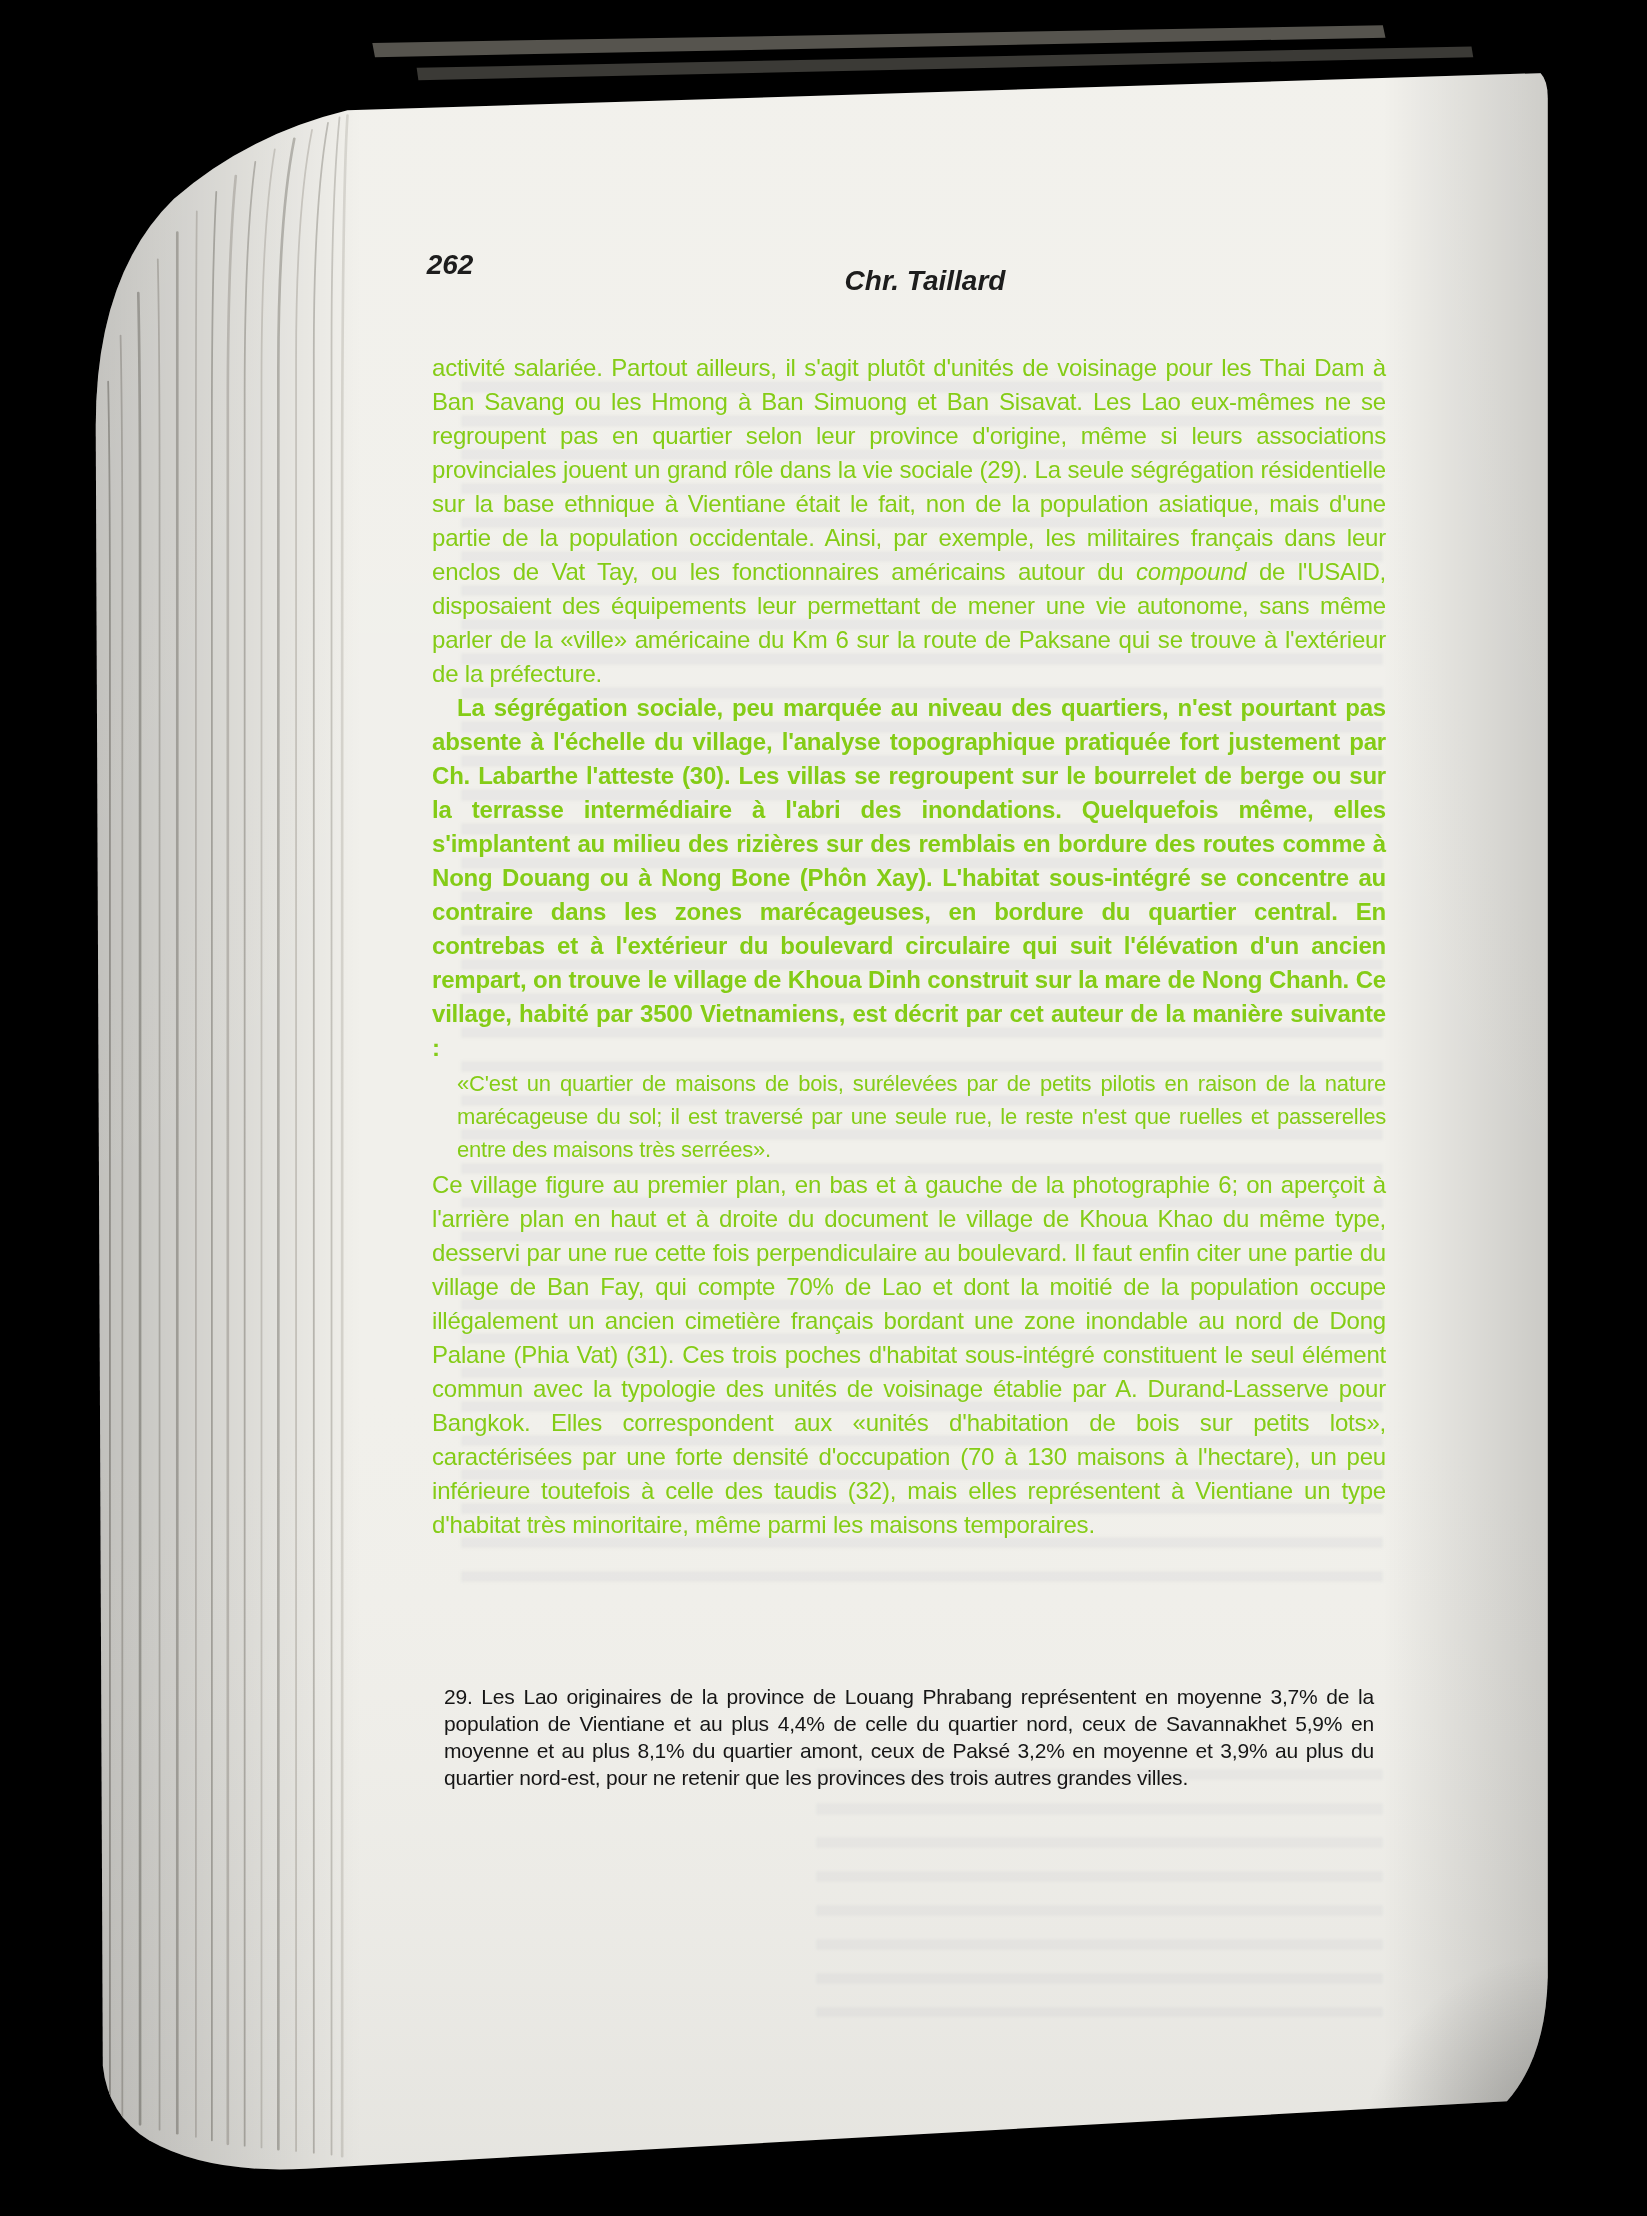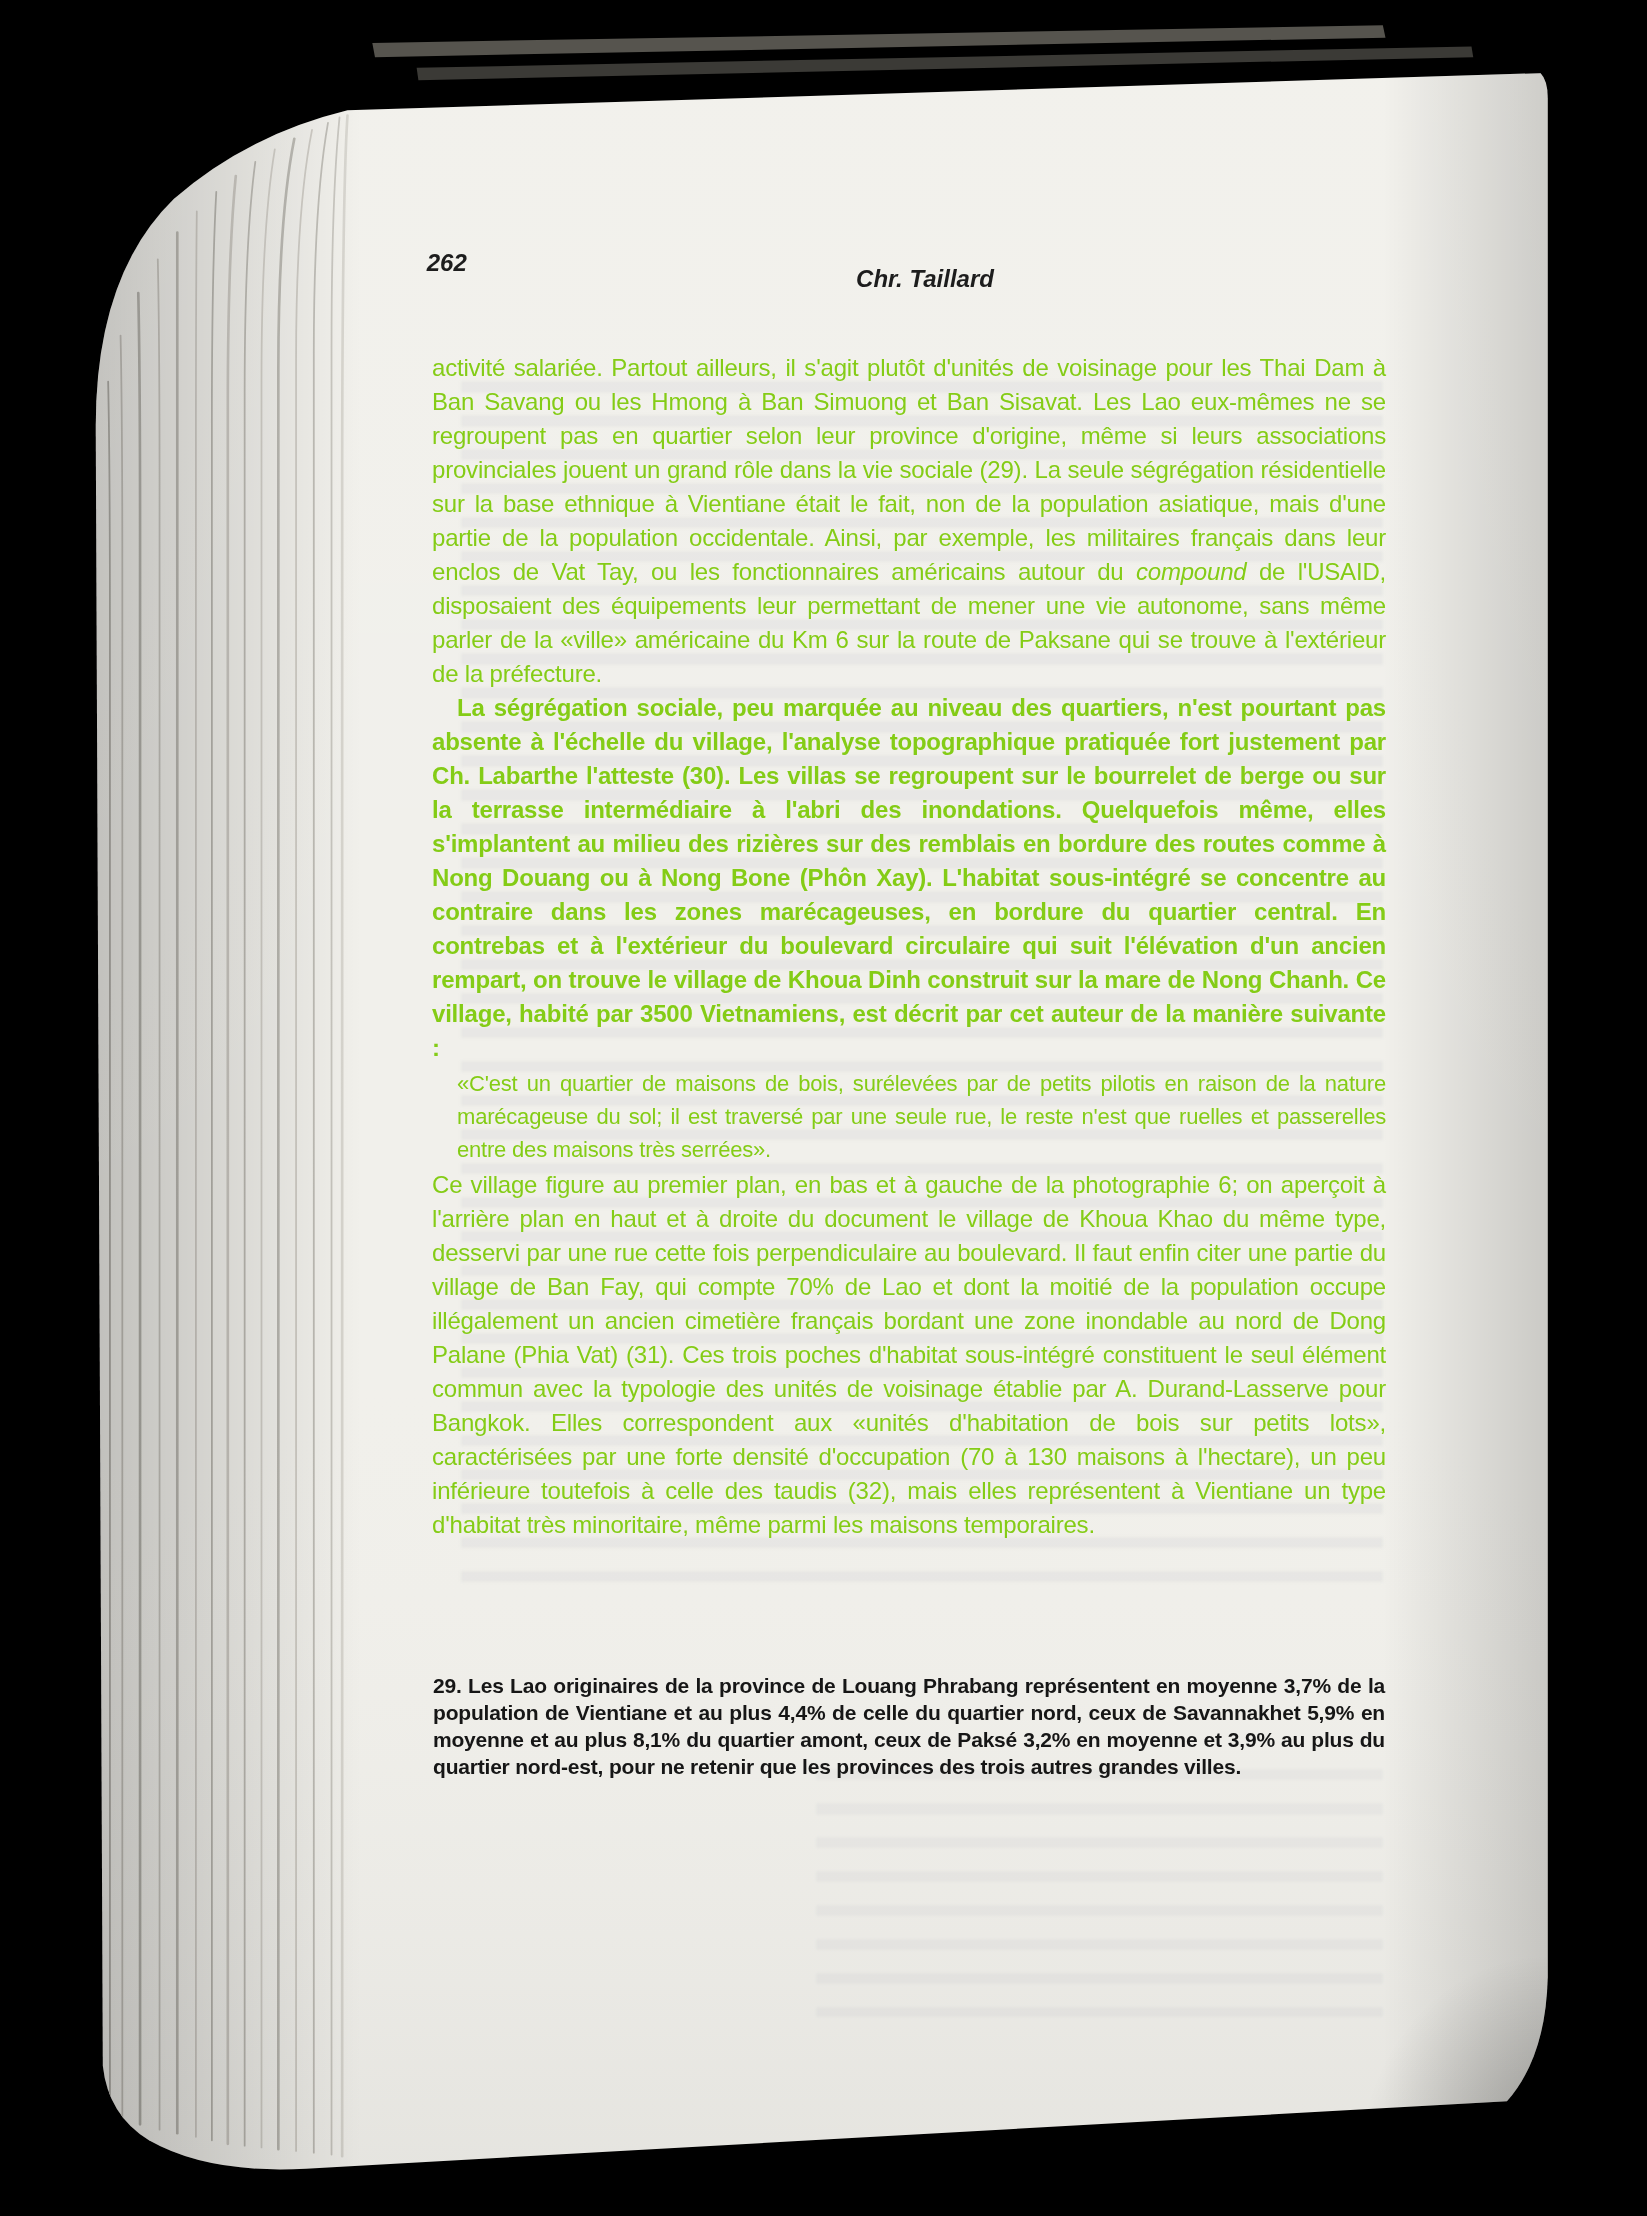--- a/index.html
+++ b/index.html
@@ -1,33 +1,33 @@
 <!DOCTYPE html>
 <html style="font-size:14px"><head>
 <meta charset="utf-8">
 <style>
   html,body{margin:0;padding:0;background:#000;}
   .stage{position:relative;width:1647px;height:2217px;background:var(--bg,#000);overflow:hidden;
          font-family:"Liberation Sans",sans-serif;}
   .stage svg{position:absolute;left:0;top:0;}
   .overlay{position:absolute;left:0;top:0;width:1647px;height:2217px;color:var(--ink,#161616);}
   .header-row{position:absolute;left:432px;top:249px;width:954px;height:35px;
-              font-size:24px;font-style:italic;font-weight:700;color:#1d1d1d;}
+              font-size:28px;font-style:italic;font-weight:700;color:#1d1d1d;}
   .pagenum{position:absolute;left:-5.3px;top:0;}
   .runtitle{position:absolute;left:50%;transform:translateX(-50%);margin-left:16px;top:16px;}
   .bodytext{position:absolute;left:432px;top:351px;width:954px;
             font-size:24px;line-height:34px;letter-spacing:-0.2px;
             text-align:justify;color:#84cc16;}
   .bodytext p{margin:0;}
   .para-indent{text-indent:25px;font-weight:bold;}
   .blockquote{margin:1.8px 0 1.8px 25px !important;font-size:22px;line-height:33px;}
   .footnotes{position:absolute;left:432px;top:1671px;width:954px;
              font-size:21px;line-height:27px;letter-spacing:-0.2px;
              text-align:justify;color:#161616;}
-  .footnotes p{margin:1px;font-weight:bold;}
+  .footnotes p{margin:12px;}
   .it{font-style:italic;}
   
   .ghost{position:absolute;pointer-events:none;
          background:repeating-linear-gradient(180deg,
             rgba(70,80,120,0.05) 0px, rgba(70,80,120,0.05) 11.5px,
             rgba(70,80,120,0) 11.5px, rgba(70,80,120,0) 34px);
          filter:blur(1.8px);}
   .ghost-main{left:461px;top:381px;width:922px;height:1224px;}
   .ghost-foot{left:816px;top:1769px;width:567px;height:248px;opacity:.9;}
 </style>

